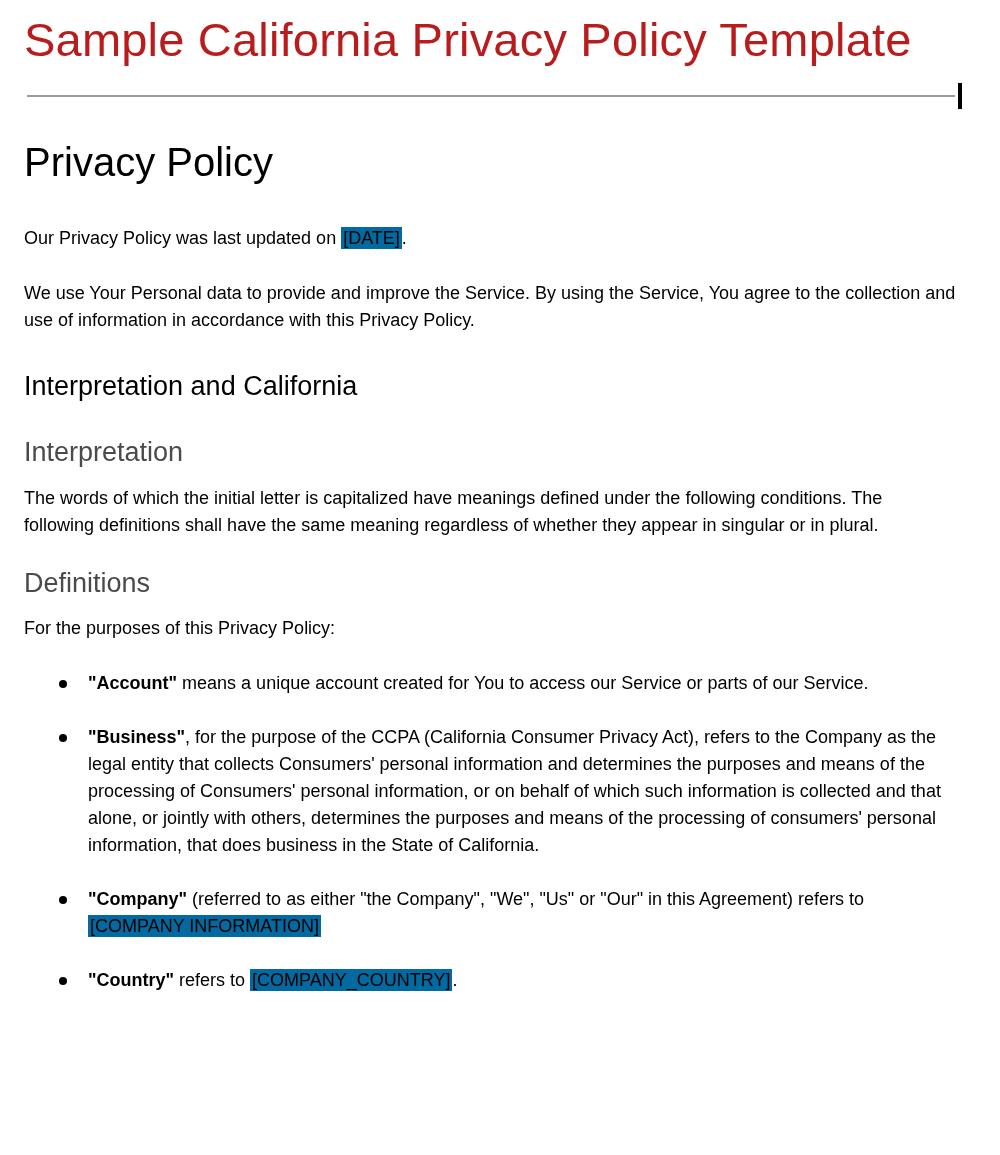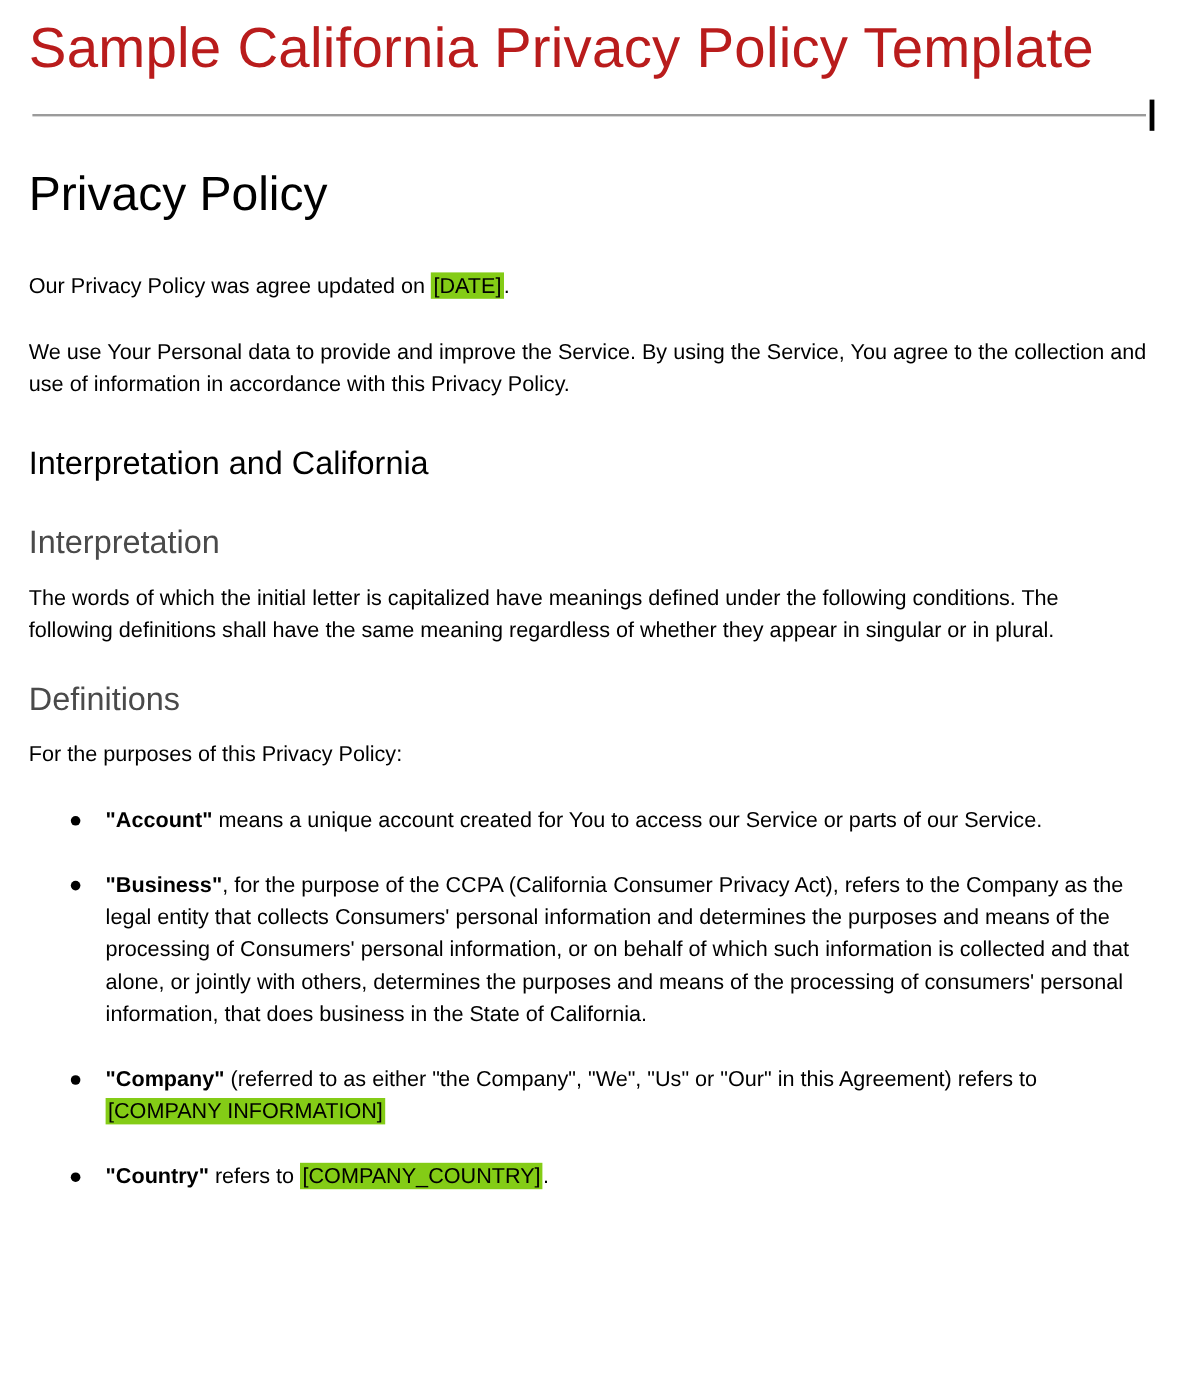--- a/index.html
+++ b/index.html
@@ -60,21 +60,21 @@
   p.body {
     font-size: 18px;
     line-height: 27px;
     margin: 28px 0 0 0;
     max-width: 932px;
   }
   p.body.after-h1 { margin-top: 40px; }
   p.body.after-h3 { margin-top: 17px; }
   p.body.purposes { margin-top: 15px; }
   mark.ph {
-    background: #84cc16;
+    background: #0369a1;
     color: #000000;
     padding: 1px 2px;
   }
   ul.defs-list {
     list-style: none;
     margin: 28px 0 0 0;
     padding: 0;
   }
   ul.defs-list li {
     position: relative;
@@ -103,21 +103,21 @@
 <div class="doc">
 
   <h1 class="doc-title">Sample California Privacy Policy Template</h1>
 
   <div class="rule-wrap">
     <span class="caret"></span>
   </div>
 
   <h2 class="h1">Privacy Policy</h2>
 
-  <p class="body after-h1"><span>Our Privacy Policy was agree updated on </span><mark class="ph">[DATE]</mark><span>.</span></p>
+  <p class="body after-h1"><span>Our Privacy Policy was last updated on </span><mark class="ph">[DATE]</mark><span>.</span></p>
 
 
   <p class="body">We use Your Personal data to provide and improve the Service. By using the Service, You agree to the collection and use of information in accordance with this Privacy Policy.</p>
 
   <h3 class="h2">Interpretation and California</h3>
 
   <h4 class="h3">Interpretation</h4>
 
   <p class="body after-h3">The words of which the initial letter is capitalized have meanings defined under the following conditions. The following definitions shall have the same meaning regardless of whether they appear in singular or in plural.</p>
 

